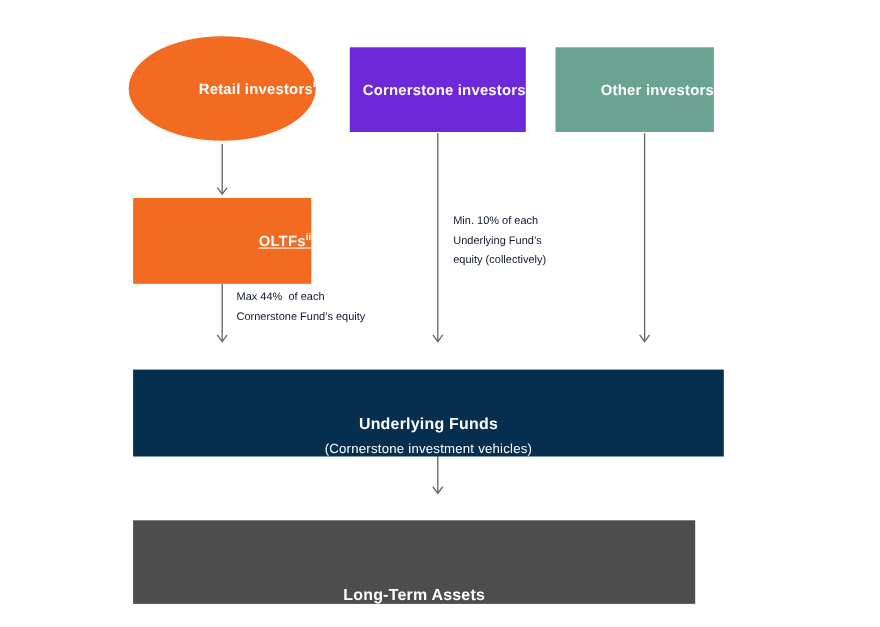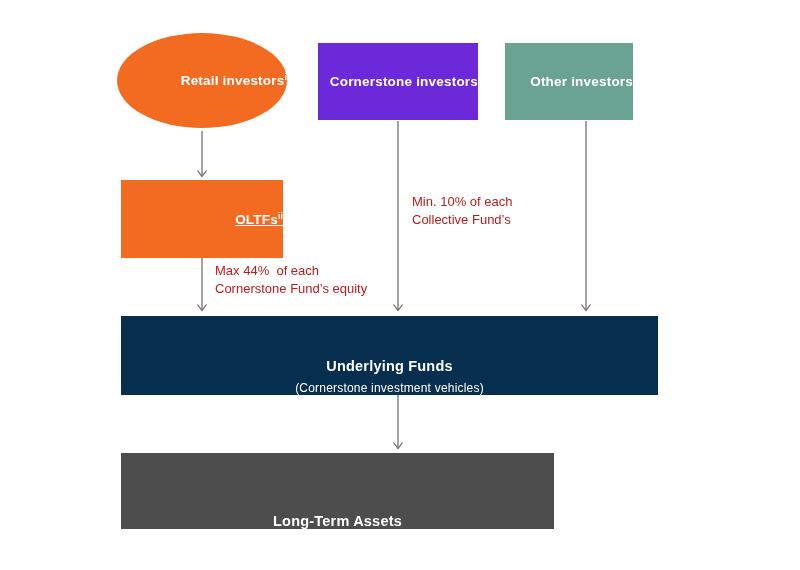--- a/index.html
+++ b/index.html
@@ -30,31 +30,31 @@
   .node-label {
     font-weight: bold;
     font-size: 13.5px;
     letter-spacing: 0.2px;
   }
   .node-label sup {
     font-size: 8.5px;
     line-height: 0;
     vertical-align: super;
   }
-  .bigbox { flex-direction: column; gap: 7px; }
+  .bigbox { flex-direction: column; gap: 7px; margin-top: 20px; }
   .big-title {
     font-weight: bold;
     font-size: 14.5px;
     letter-spacing: 0.2px;
   }
   .big-sub { font-size: 12px; letter-spacing: 0.2px; }
   .annot {
     position: absolute;
-    font-size: 13px;
-    color: #b91c1c;
+    font-size: 10px;
+    color: #0f172a;
     line-height: 17.5px;
   }
   .annot .line { white-space: pre; }
 </style>
 </head>
 <body>
 
 <div class="canvas">
 
   <svg class="arrow-layer" width="800" height="570" viewBox="0 0 800 570">
@@ -81,40 +81,41 @@
   </svg>
 
   <div class="node ellipse" style="left: 117px; top: 33px; width: 170px; height: 95px; background: rgb(242, 107, 33);">
     <span class="node-label"><span>Retail investors</span><sup>i</sup></span>
   </div>
 
   <div class="node" style="left: 318px; top: 43px; width: 160px; height: 77px; background: #6d28d9;">
     <span class="node-label">Cornerstone investors</span>
   </div>
 
-  <div class="node" style="left: 505px; top: 43px; width: 128px; height: 77px; background: rgb(107, 163, 146);">
+  <div class="node" style="left: 505px; top: 43px; width: 144px; height: 77px; background: rgb(107, 163, 146);">
     <span class="node-label">Other investors</span>
   </div>
 
   <div class="node" style="left: 121px; top: 180px; width: 162px; height: 78px; background: rgb(242, 107, 33); text-decoration: underline;">
     <span class="node-label"><span>OLTFs</span><sup>ii</sup></span>
   </div>
 
   <div class="annot" style="left:215px; top:262px;">
     <div class="line">Max 44%  of each</div>
     <div class="line">Cornerstone Fund’s equity</div>
   </div>
 
   <div class="annot" style="left:412px; top:193px;">
     <div class="line">Min. 10% of each</div>
-    <div class="line">Collective Fund’s</div>
+    <div class="line">Underlying Fund’s</div>
+    <div class="line">equity (collectively)</div>
   </div>
 
   <div class="node bigbox" style="left: 121px; top: 316px; width: 537px; height: 79px; background: rgb(5, 46, 79);">
     <div class="big-title">Underlying Funds</div>
     <div class="big-sub">(Cornerstone investment vehicles)</div>
   </div>
 
-  <div class="node bigbox" style="left: 121px; top: 453px; width: 433px; height: 76px; background: rgb(77, 77, 77);">
+  <div class="node bigbox" style="left: 121px; top: 453px; width: 511px; height: 76px; background: rgb(77, 77, 77);">
     <div class="big-title">Long-Term Assets</div>
   </div>
 
 </div>
 
 </body></html>

